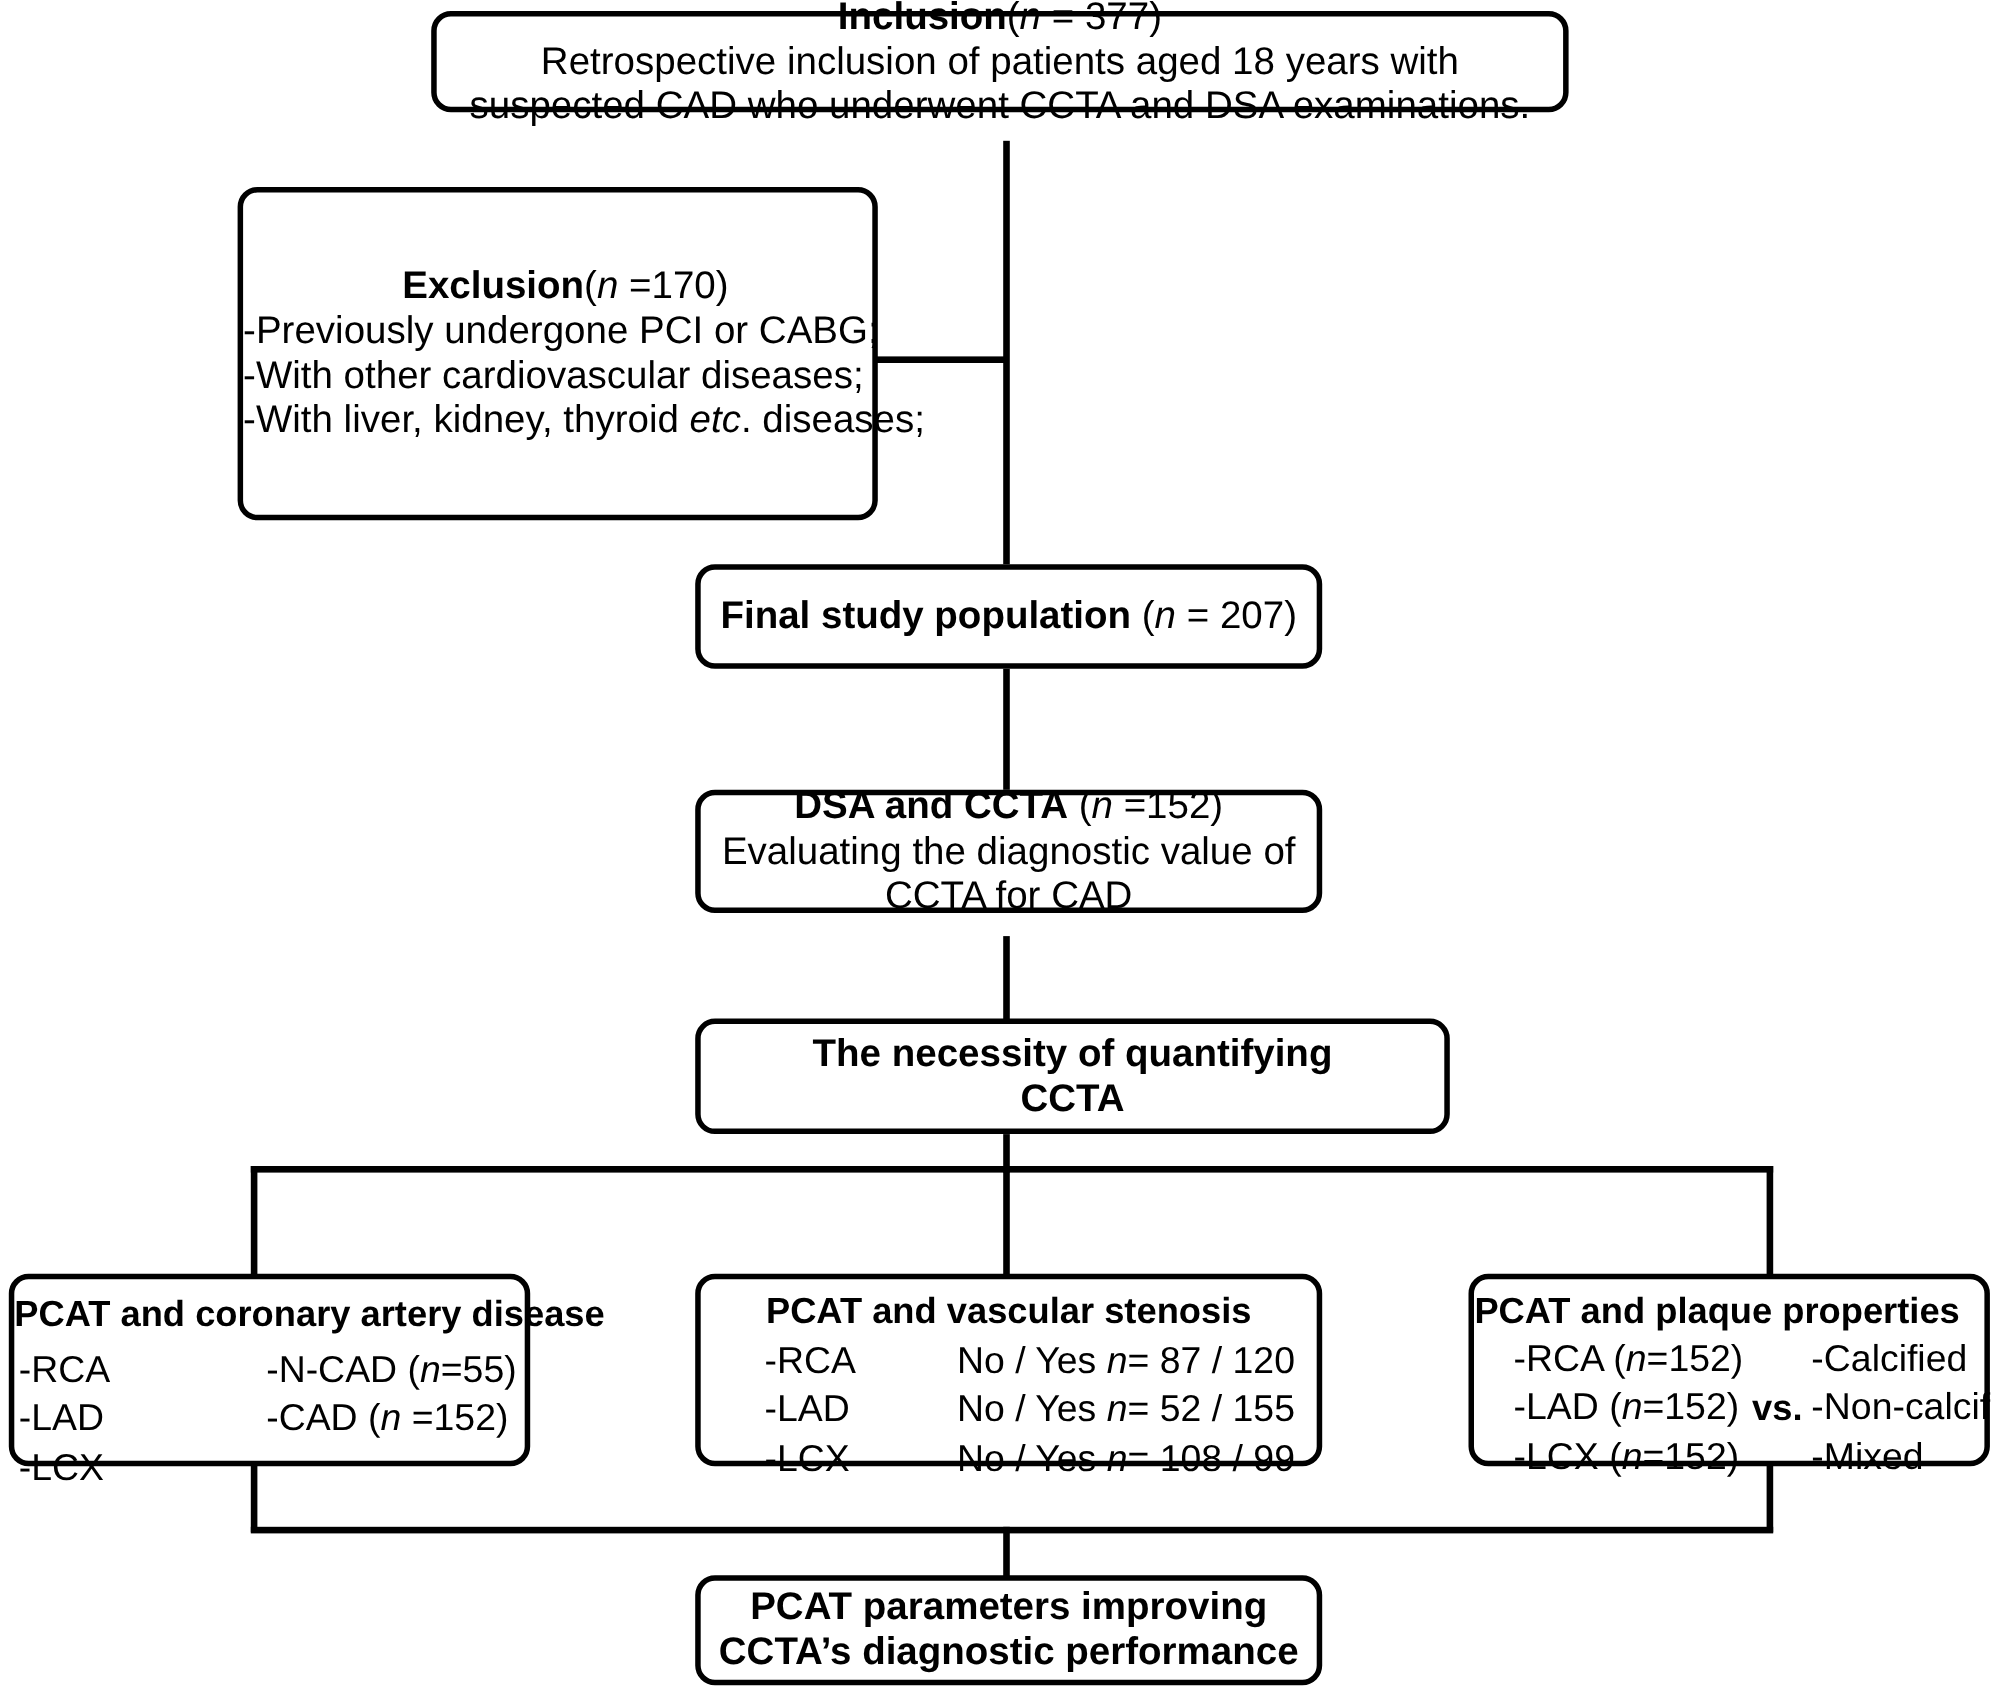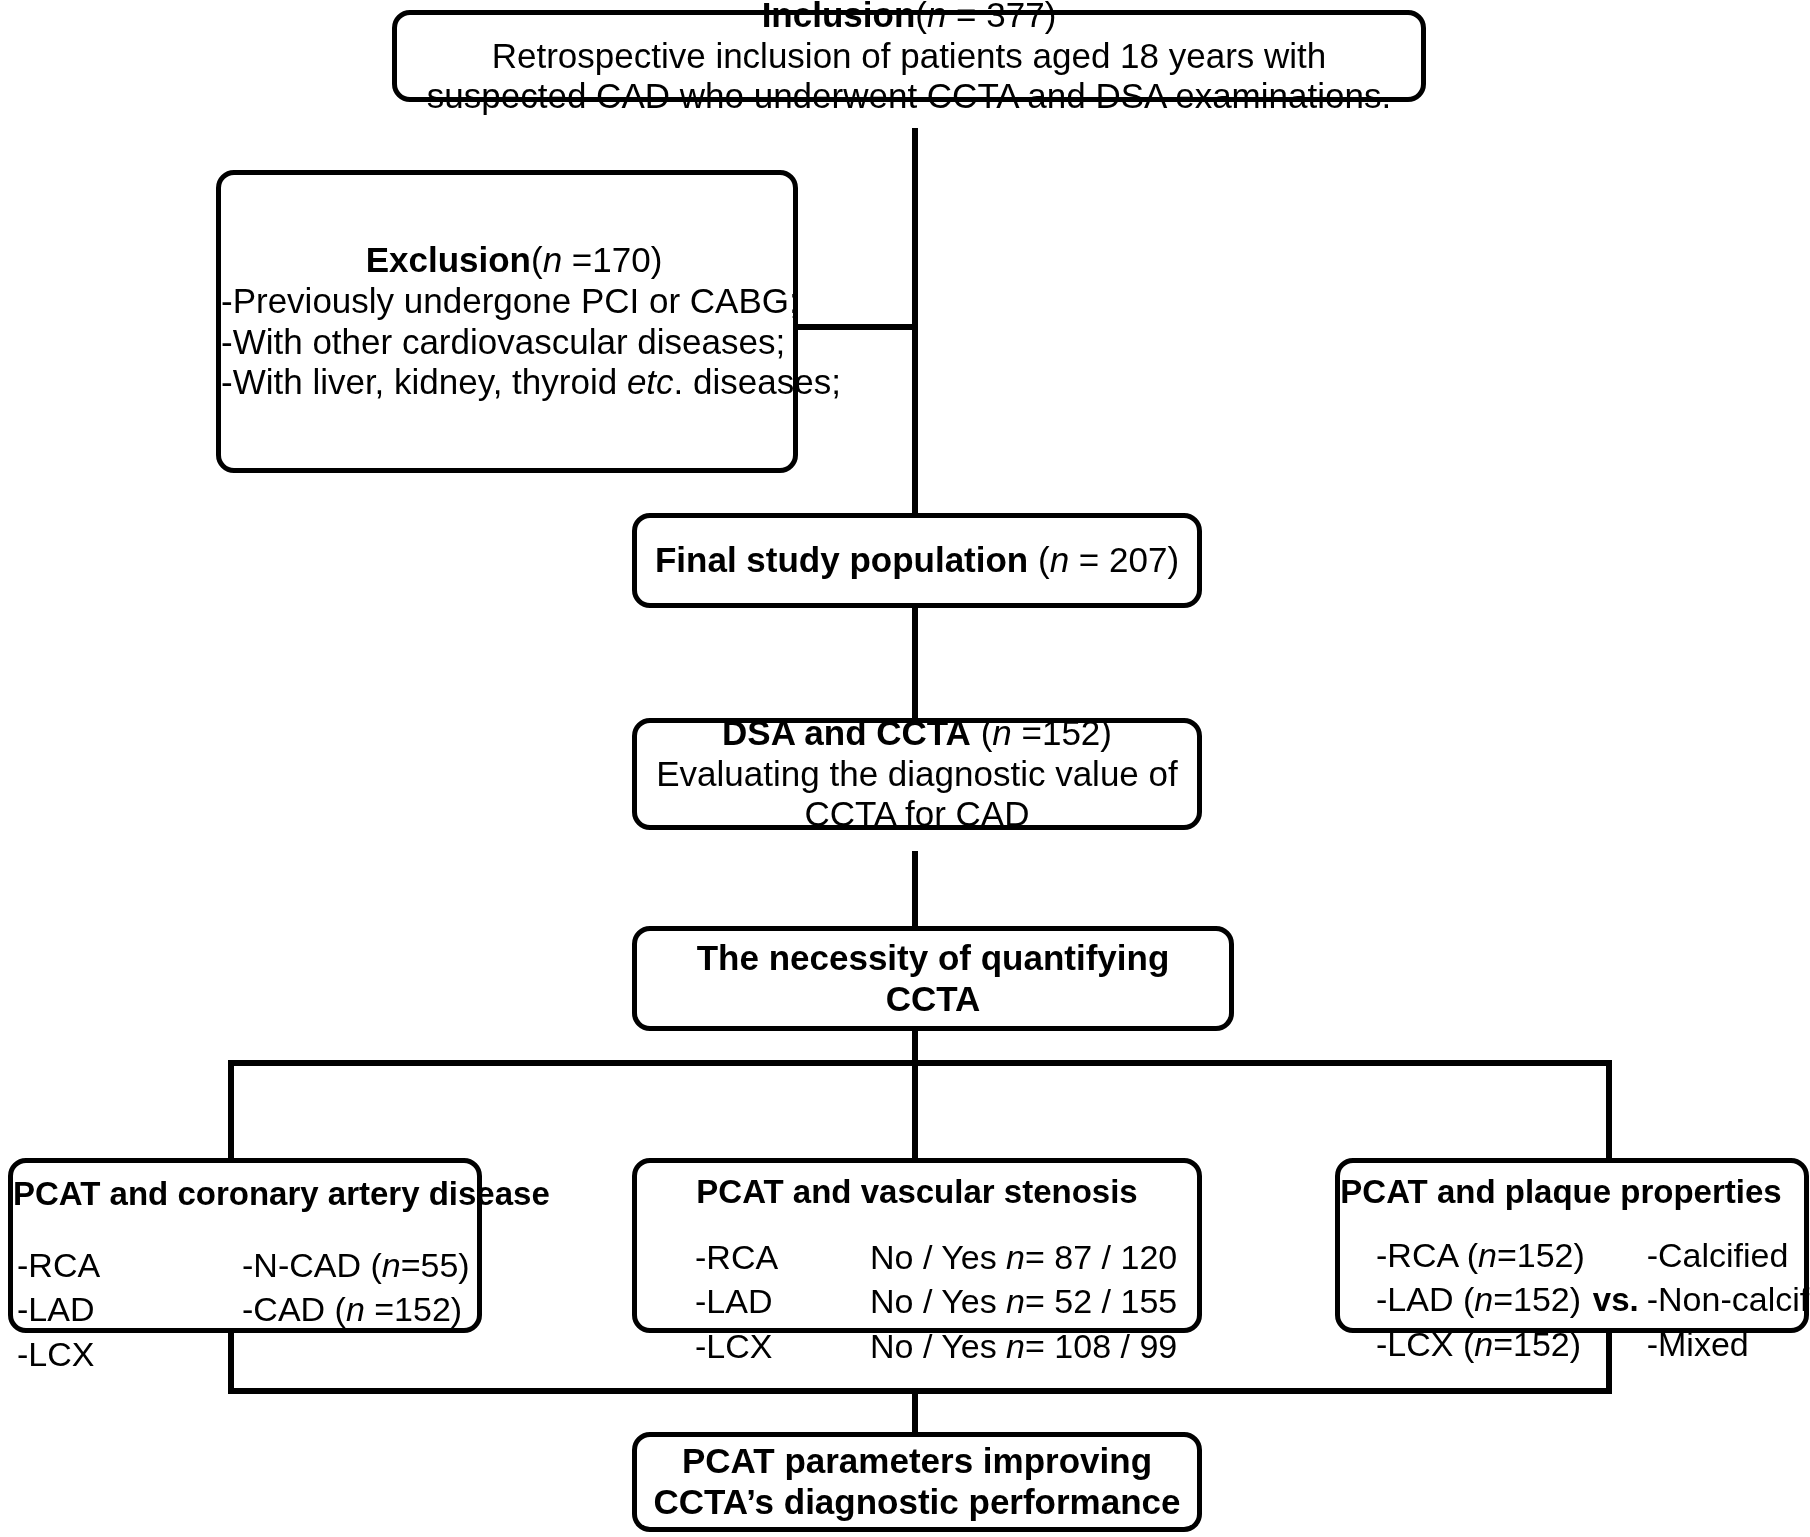--- a/index.html
+++ b/index.html
@@ -47,21 +47,21 @@
   b { font-weight: bold; }
   i { font-style: italic; }
 
   
   .t-inclusion  { font-size: 35px; }
   .t-exclusion  { font-size: 35px; }
   .t-final      { font-size: 35px; }
   .t-dsa        { font-size: 35px; }
   .t-necessity  { font-size: 35px; }
   .t-bottom     { font-size: 35px; }
-  .t-panel      { font-size: 34px; gap: 20px; }
+  .t-panel      { font-size: 34px; }
 
   .panel-head {
     font-weight: bold;
     text-align: center;
     margin-bottom: 10px;
   }
 
   .cols {
     display: flex;
     flex-direction: row;
@@ -128,21 +128,21 @@
   </div>
 
   <div class="box t-dsa" style="left:632px; top:718px; width:570px; height:112px;">
     <span class="ln center">
       <b>DSA and CCTA</b><span> (</span><i>n</i><span> =152)</span>
     </span>
     <span class="ln center">Evaluating the diagnostic value of</span>
     <span class="ln center">CCTA for CAD</span>
   </div>
 
-  <div class="box t-necessity" style="left:632px; top:926px; width:602px; height:105px;">
+  <div class="box t-necessity" style="left:632px; top:926px; width:686px; height:105px;">
     <span class="ln center"><b>The necessity of quantifying</b></span>
     <span class="ln center"><b>CCTA</b></span>
   </div>
 
   <div class="box t-panel" style="left:8px; top:1158px; width:474px; height:175px; justify-content:flex-start; padding-top:12px;">
     <span class="ln panel-head" style="font-size:33px;">PCAT and coronary artery disease</span>
     <div class="cols">
       <div class="col" style="width:225px; padding-left:4px;">
         <span class="ln left">-RCA</span>
         <span class="ln left">-LAD</span>

